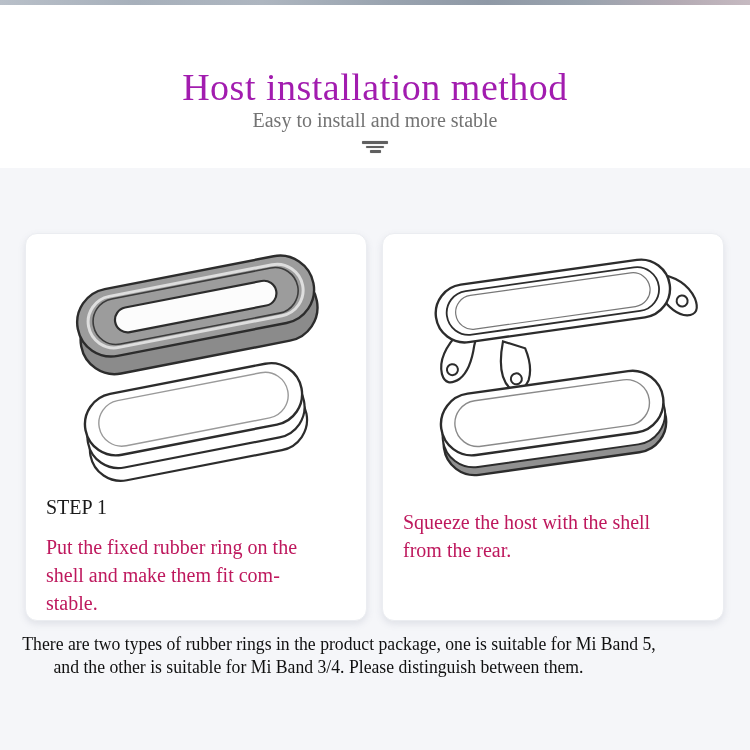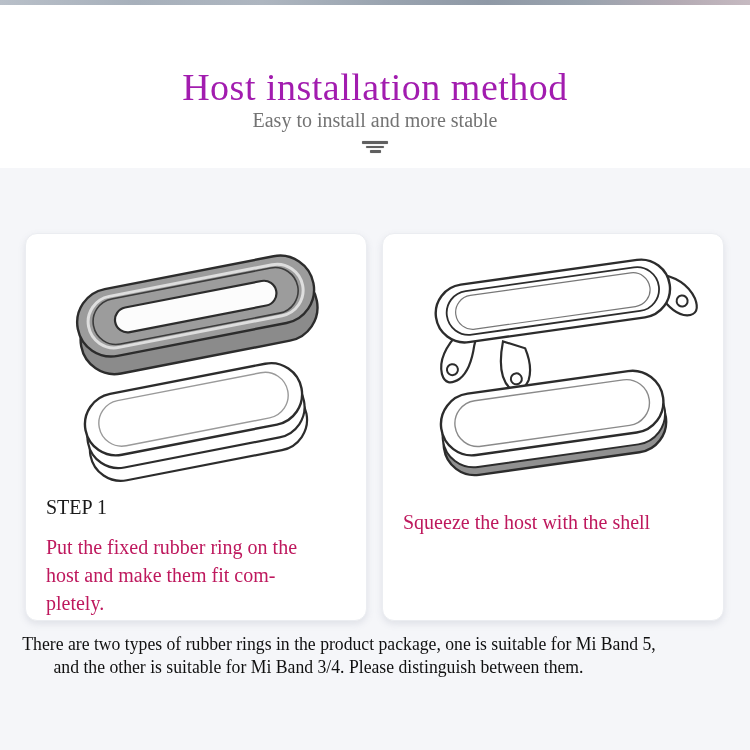--- a/index.html
+++ b/index.html
@@ -68,22 +68,22 @@
               <rect x="40" y="160" width="220" height="62" rx="31" fill="#ffffff" stroke="#2c2c2c" stroke-width="2.2"></rect>
               <rect x="40" y="147" width="220" height="62" rx="31" fill="#ffffff" stroke="#2c2c2c" stroke-width="2.2"></rect>
               <rect x="40" y="134" width="220" height="62" rx="31" fill="#ffffff" stroke="#2c2c2c" stroke-width="2.4"></rect>
               <rect x="54" y="142" width="192" height="46" rx="23" fill="none" stroke="#9a9a9a" stroke-width="1.4"></rect>
             </g>
           </svg>
         </div>
         <div class="step">STEP 1</div>
         <p class="desc">
           <span>Put the fixed rubber ring on the</span>
-          <span>host and make them fit com-</span>
-          <span>pletely.</span>
+          <span>shell and make them fit com-</span>
+          <span>stable.</span>
         </p>
       </section>
 
       <section class="card">
         <div class="illu">
           <svg width="300" height="250" viewBox="0 0 300 250">
             <g transform="rotate(-8 150 58)">
               <path d="M54 74 Q28 94 30 114 Q32 128 47 121 Q59 114 66 90 L70 80 Z" fill="#ffffff" stroke="#2c2c2c" stroke-width="2.2"></path>
               <circle cx="41" cy="111" r="5.5" fill="#ffffff" stroke="#2c2c2c" stroke-width="2"></circle>
               <path d="M95 90 Q84 122 95 137 Q105 147 115 132 Q121 119 116 100 Z" fill="#ffffff" stroke="#2c2c2c" stroke-width="2.2"></path>
@@ -97,20 +97,21 @@
             <g transform="rotate(-8 150 175)">
               <rect x="38" y="158" width="224" height="62" rx="31" fill="#909090" stroke="#2c2c2c" stroke-width="2.4"></rect>
               <rect x="38" y="150" width="224" height="62" rx="31" fill="#ffffff" stroke="#2c2c2c" stroke-width="2"></rect>
               <rect x="38" y="138" width="224" height="62" rx="31" fill="#ffffff" stroke="#2c2c2c" stroke-width="2.4"></rect>
               <rect x="52" y="146" width="196" height="46" rx="23" fill="none" stroke="#8a8a8a" stroke-width="1.4"></rect>
             </g>
           </svg>
         </div>
         <p class="desc">
           <span>Squeeze the host with the shell</span>
+          <span>from the rear.</span>
         </p>
       </section>
 
     </div>
 
     <div class="note">
       <div class="note-line">There are two types of rubber rings in the product package, one is suitable for Mi Band 5,</div>
       <div class="note-line">and the other is suitable for Mi Band 3/4. Please distinguish between them.</div>
     </div>
 

